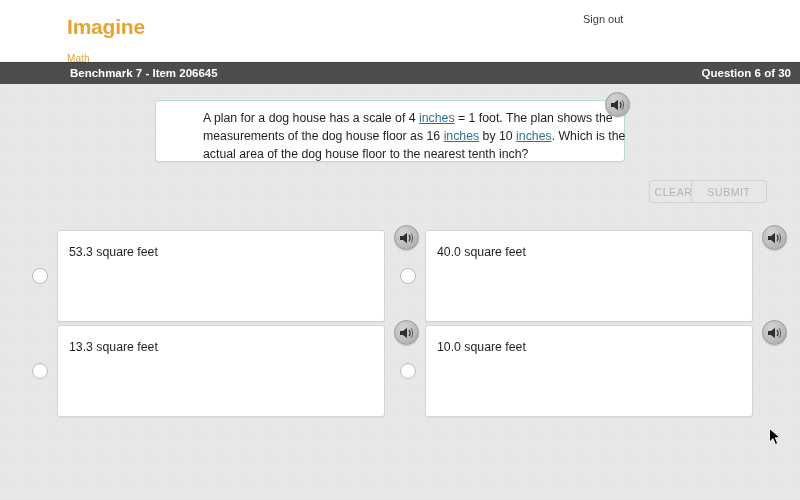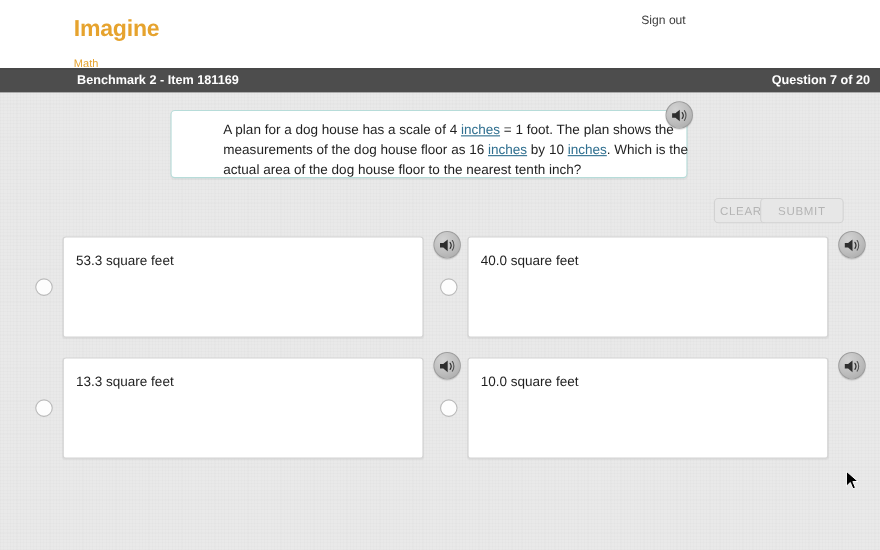--- a/index.html
+++ b/index.html
@@ -164,21 +164,21 @@
   .btn-submit { left: 58px; width: 76px; }
 
   
   .option {
     position: absolute;
     width: 372px;
     height: 92px;
   }
   .opt-col-left  { left: 25px; }
   .opt-col-right { left: 393px; }
-  .opt-row-top    { top: 131px; }
+  .opt-row-top    { top: 146px; }
   .opt-row-bottom { top: 241px; }
 
   .option .radio {
     position: absolute;
     left: 7px;
     top: 38px;
     width: 16px;
     height: 16px;
     border-radius: 50%;
     background: #fdfdfd;
@@ -228,22 +228,22 @@
 
 <div class="header">
   <div class="logo">
     <span class="logo-main">Imagine</span>
     <span class="logo-sub">Math</span>
   </div>
   <div class="signout">Sign out</div>
 </div>
 
 <div class="statusbar">
-  <span class="bench">Benchmark 2 - Item 181169</span>
-  <span class="qcount">Question 7 of 20</span>
+  <span class="bench">Benchmark 7 - Item 206645</span>
+  <span class="qcount">Question 6 of 30</span>
 </div>
 
 <div class="stage">
 
   <div class="question-panel">
     <div class="question-text"><span>A plan for a dog house has a scale of 4 </span><span class="gloss">inches</span><span> = 1 foot. The plan shows the measurements of the dog house floor as 16 </span><span class="gloss">inches</span><span> by 10 </span><span class="gloss">inches</span><span>. Which is the actual area of the dog house floor to the nearest tenth inch?</span></div>
     <div class="speaker" style="left:449px; top:-9px;">
       <svg width="15" height="14" viewBox="0 0 15 14" aria-hidden="true">
         <path d="M1 5h3l4-3.3v10.6L4 9H1z" fill="#2e2e2e"></path>
         <path d="M10.2 4.3c1.1 1.5 1.1 3.9 0 5.4" stroke="#2e2e2e" stroke-width="1.1" fill="none" stroke-linecap="round"></path>

